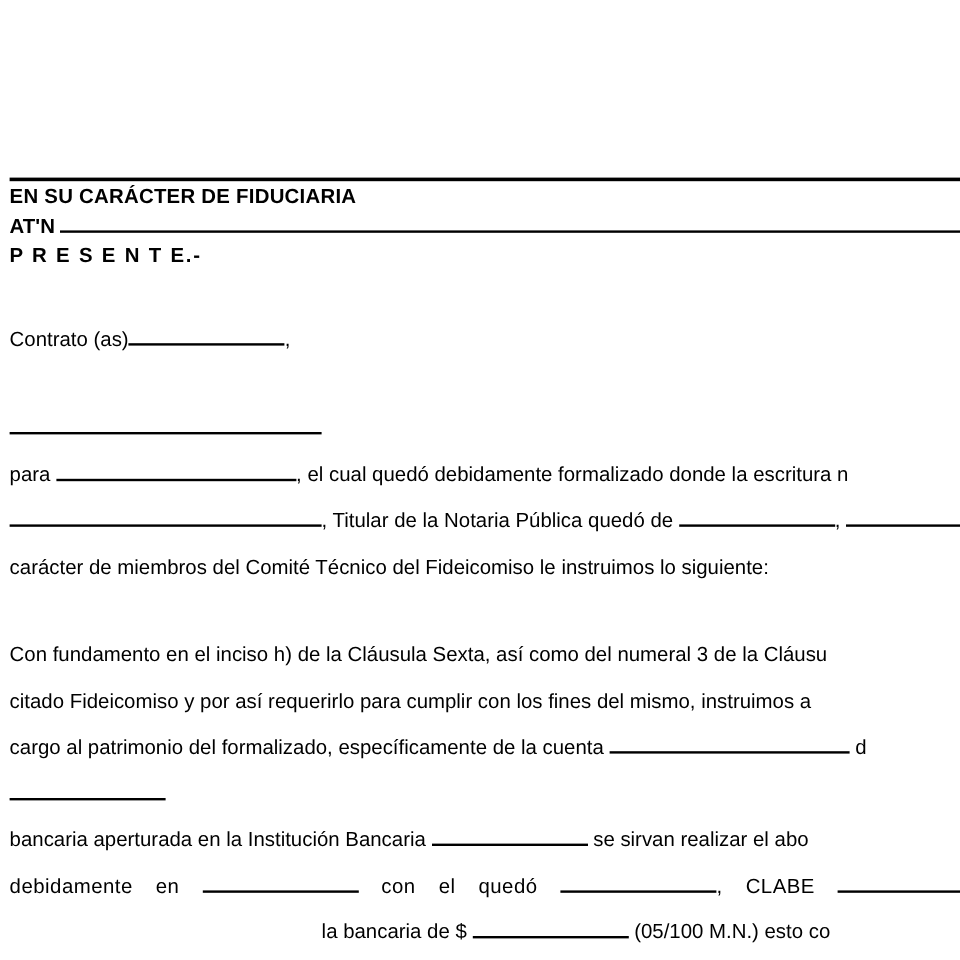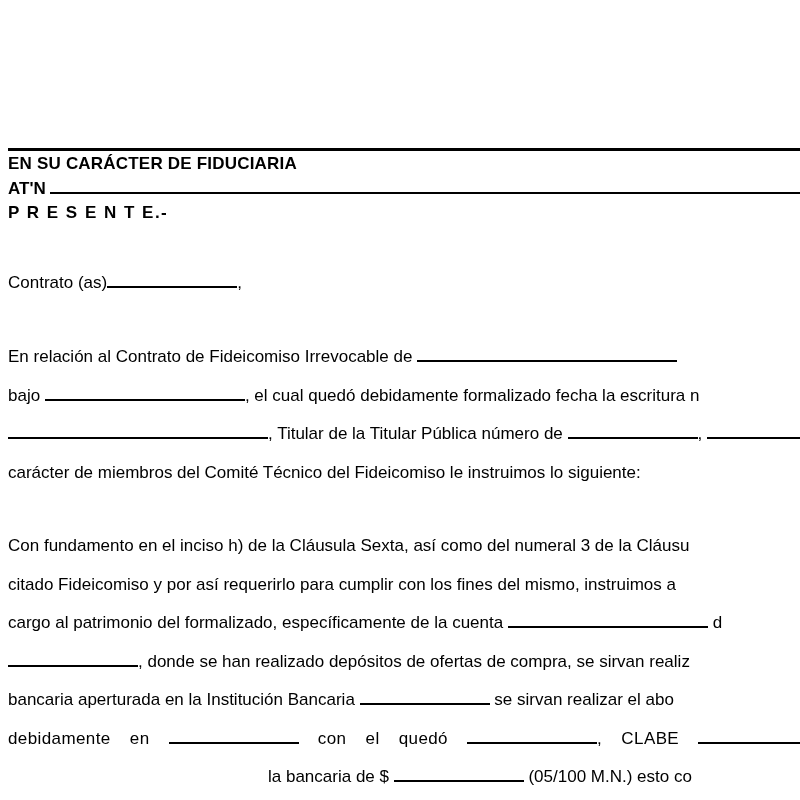--- a/index.html
+++ b/index.html
@@ -110,45 +110,44 @@
     </div>
 
     <div class="hdr-presente">P R E S E N T E.-</div>
 
     <div class="para gap-lg">
       <span>Contrato (as)</span><span class="fill f-md"></span><span>,</span>
     </div>
 
     <div class="block-just gap-lg">
       <div class="line first">
-        <span>En relación al Contrato de Fideicomiso Irrevocable de</span>
         <span class="fill f-xl"></span>
       </div>
       <div class="line">
-        <span>bajo</span>
-        <span class="fill f-lg"></span><span>, el cual quedó debidamente formalizado fecha la escritura n</span>
+        <span>para</span>
+        <span class="fill f-lg"></span><span>, el cual quedó debidamente formalizado donde la escritura n</span>
       </div>
       <div class="line">
-        <span class="fill f-xl"></span><span>, Titular de la Titular Pública número de</span>
+        <span class="fill f-xl"></span><span>, Titular de la Notaria Pública quedó de</span>
         <span class="fill f-md"></span><span>,</span>
         <span class="fill f-sm"></span>
       </div>
       <div class="line">carácter de miembros del Comité Técnico del Fideicomiso le instruimos lo siguiente:</div>
     </div>
 
     <div class="block-just gap-lg">
       <div class="line first">Con fundamento en el inciso h) de la Cláusula Sexta, así como del numeral 3 de la Cláusu</div>
       <div class="line">citado Fideicomiso y por así requerirlo para cumplir con los fines del mismo, instruimos a</div>
       <div class="line">
         <span>cargo al patrimonio del formalizado, específicamente de la cuenta</span>
         <span class="fill f-lg"></span>
         <span>d</span>
       </div>
       <div class="line">
-        <span class="fill f-md"></span><span>, donde se han realizado depósitos de ofertas de compra, se sirvan realiz</span>
+        <span class="fill f-md"></span>
       </div>
       <div class="line">
         <span>bancaria aperturada en la Institución Bancaria</span>
         <span class="fill f-md"></span>
         <span>se sirvan realizar el abo</span>
       </div>
       <div class="line spread">
         <span>debidamente</span><span class="wordgap"></span>
         <span>en</span><span class="wordgap"></span>
         <span class="fill f-md"></span><span class="wordgap"></span>

